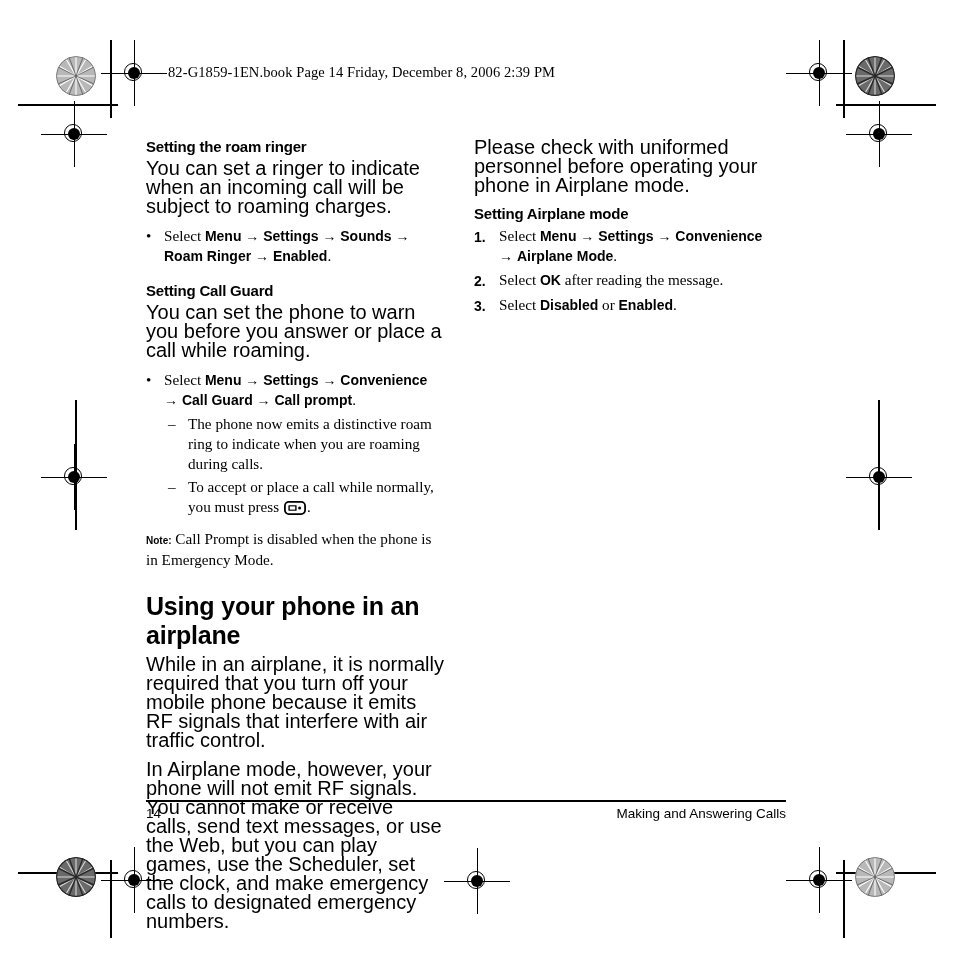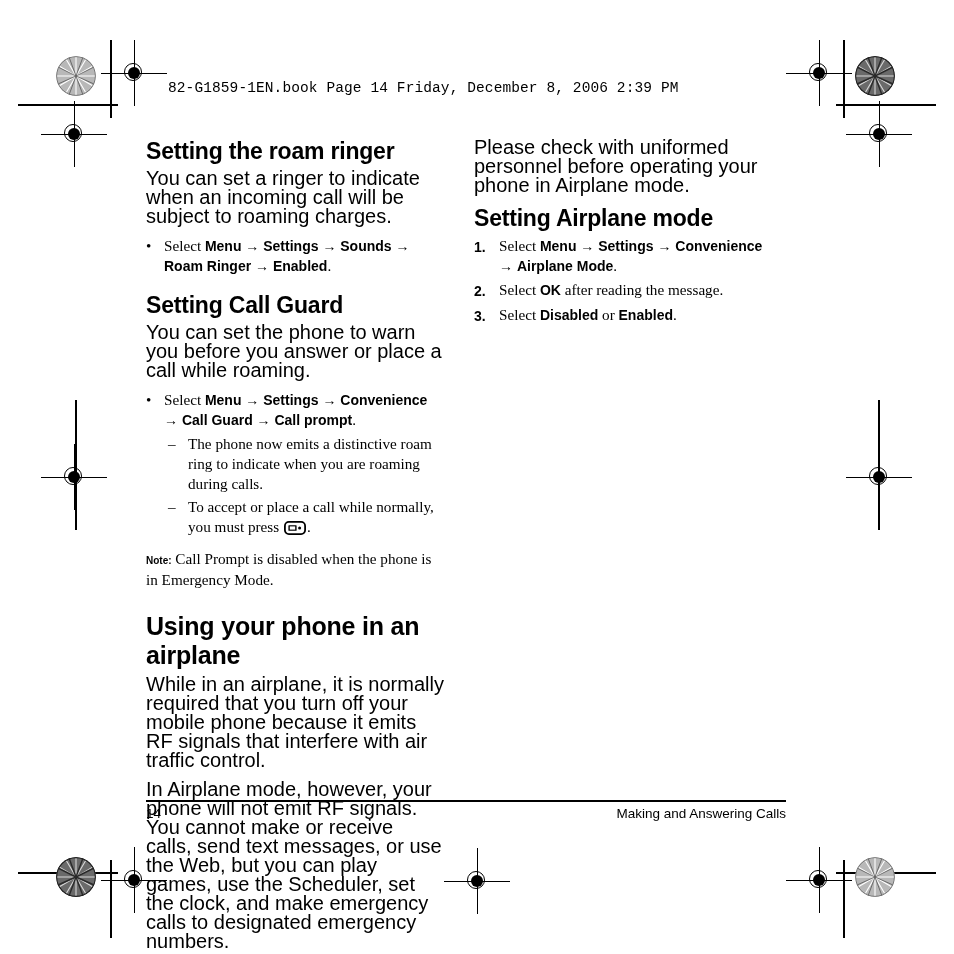--- a/index.html
+++ b/index.html
@@ -58,22 +58,22 @@
     margin-left: -20px; margin-top: -20px;
     border-radius: 50%;
     overflow: hidden;
   }
   .starburst svg { display: block; }
 
   
   .bookheader {
     position: absolute;
     left: 168px;
-    top: 80px;
-    font-family: Liberation Mono, monospace;
+    top: 64px;
+    font-family: Liberation Serif, serif;
     font-size: 14.5px;
     letter-spacing: 0.1px;
     white-space: nowrap;
   }
 
   
   .content {
     position: absolute;
     left: 146px;
     top: 138px;
@@ -83,21 +83,21 @@
     position: absolute;
     top: 0;
     width: 298px;
   }
   .col-left  { left: 0px; }
   .col-right { left: 328px; }
 
   h2.section {
     font-family: "Liberation Sans", sans-serif;
     font-weight: bold;
-    font-size: 23px;
+    font-size: 15px;
     margin: 0 0 4px 0;
     letter-spacing: -0.2px;
   }
   h2.section.big {
     font-size: 25px;
     margin-top: 22px;
     margin-bottom: 5px;
   }
   h2.section.tight { margin-top: 16px; }
 

